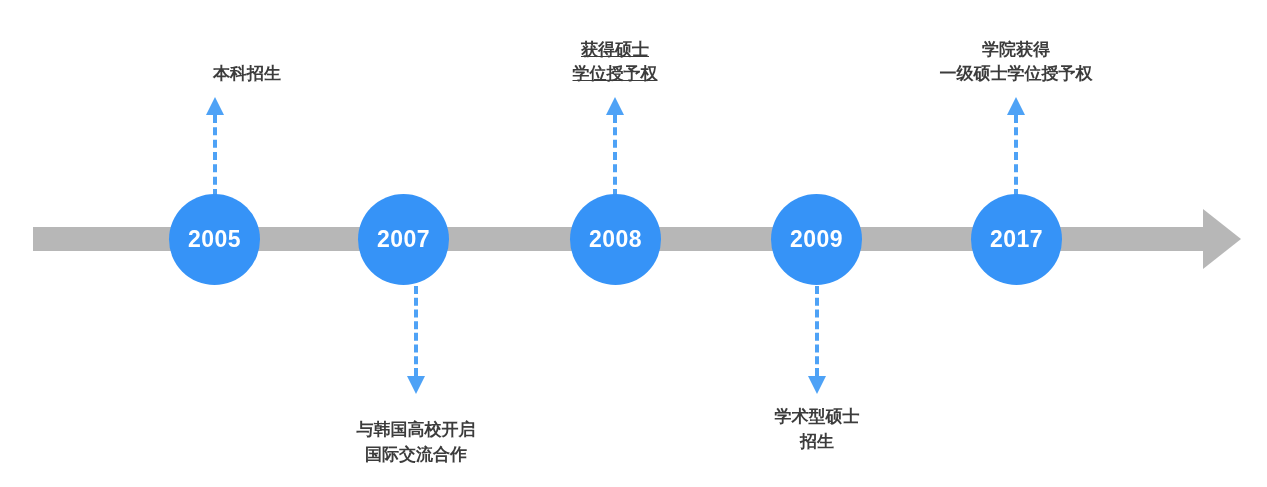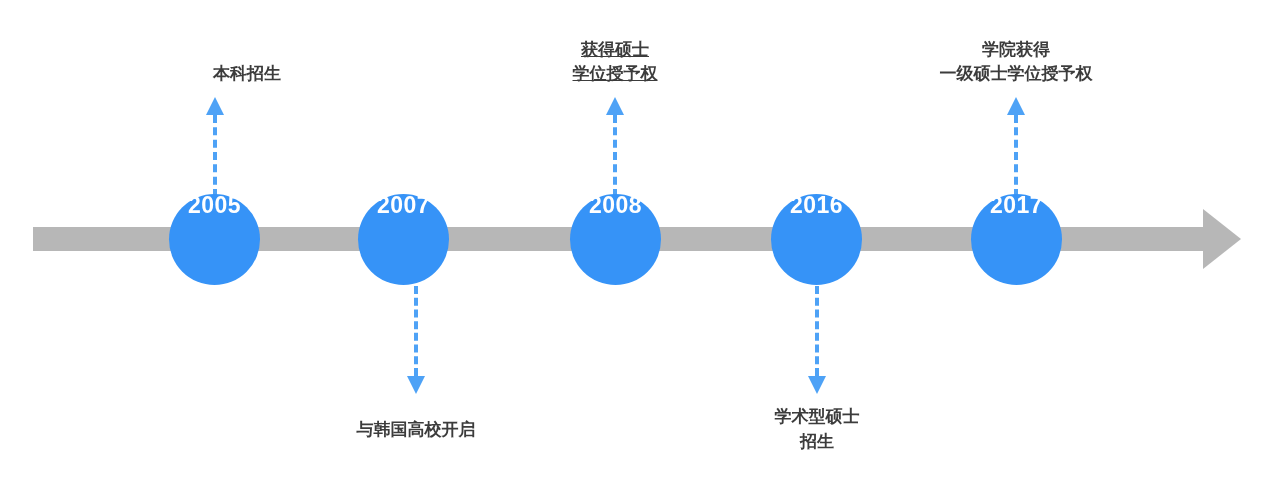--- a/index.html
+++ b/index.html
@@ -37,20 +37,21 @@
     border-left: 38px solid #b7b7b7;
   }
   
   .node {
     position: absolute;
     width: 91px;
     height: 91px;
     border-radius: 50%;
     background: #3693f7;
     display: flex;
+    align-items: center;
     justify-content: center;
     top: 194px;
   }
   .node-year {
     color: #ffffff;
     font-size: 23px;
     font-weight: bold;
     letter-spacing: 0.5px;
     line-height: 1;
   }
@@ -124,36 +125,37 @@
 
   <div class="node" style="left:358px;">
     <span class="node-year">2007</span>
   </div>
   <div class="connector" style="left:405px; top:286px; height:108px;">
     <div class="dash" style="top:0; height:90px;"></div>
     <div class="head-down"></div>
   </div>
   <div class="label" style="left:416px; top:419px;font-family:Liberation Mono, monospace;">
     <span class="line">与韩国高校开启</span>
+    <span class="line">国际交流合作</span>
   </div>
 
   <div class="label above" style="left:615px; bottom:400px;text-decoration:underline;">
     <span class="line">获得硕士</span>
     <span class="line">学位授予权</span>
   </div>
   <div class="connector" style="left:604px; top:97px; height:100px;">
     <div class="head-up"></div>
     <div class="dash" style="top:18px; height:82px;"></div>
   </div>
   <div class="node" style="left:570px;">
     <span class="node-year">2008</span>
   </div>
 
   <div class="node" style="left:771px;">
-    <span class="node-year">2016</span>
+    <span class="node-year">2009</span>
   </div>
   <div class="connector" style="left:806px; top:286px; height:108px;">
     <div class="dash" style="top:0; height:90px;"></div>
     <div class="head-down"></div>
   </div>
   <div class="label above" style="left:1016px; bottom:400px;">
     <span class="line">学院获得</span>
     <span class="line">一级硕士学位授予权</span>
   </div>
 

